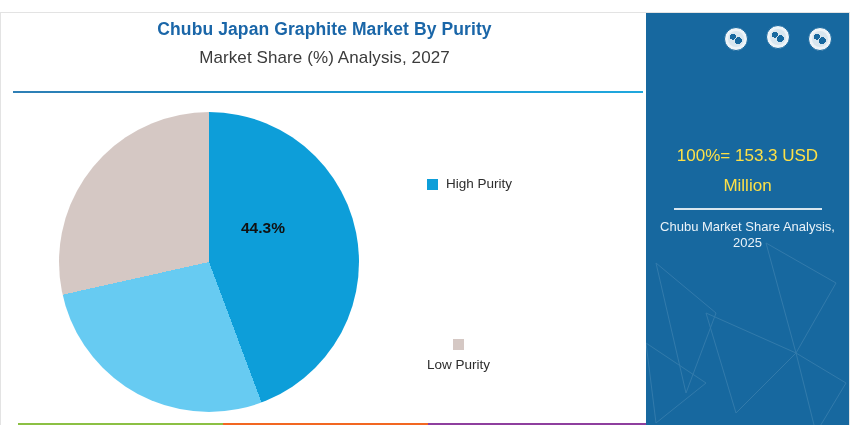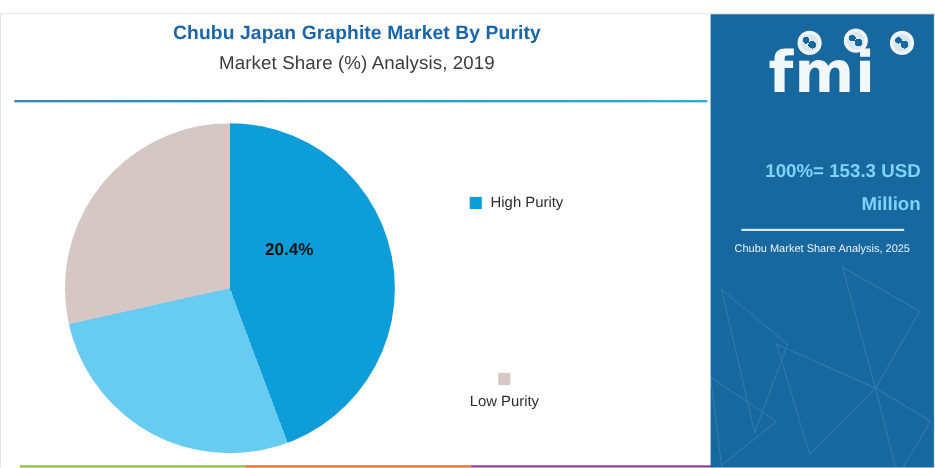--- a/index.html
+++ b/index.html
@@ -76,51 +76,51 @@
     font-family:"DejaVu Sans", sans-serif;
     font-size:52px;font-weight:bold;color:#f2f7fa;letter-spacing:1px;
     line-height:56px;
   }
   .logo-tag{
     position:absolute;left:0;top:66px;width:203px;text-align:center;
     font-size:13px;font-weight:bold;color:#eef4f8;letter-spacing:.2px;
   }
 
   .sb-value{
-    position:absolute;left:12px;top:128px;width:179px;text-align:right;
-    font-size:17px;font-weight:bold;color:#7dd3fc;line-height:30px;
+    position:absolute;left:12px;top:128px;width:179px;text-align:center;
+    font-size:17px;font-weight:normal;color:#fde047;line-height:30px;
   }
   .sb-rule{position:absolute;left:28px;top:195px;width:148px;height:2px;background:#d8e6ef;}
   .sb-caption{
     position:absolute;left:8px;top:206px;width:187px;text-align:center;
-    font-size:10px;color:#eaf2f8;line-height:16px;
+    font-size:13px;color:#eaf2f8;line-height:16px;
   }
   .sb-url{
     position:absolute;left:0;bottom:22px;width:203px;text-align:center;
     font-size:10.5px;color:#e8f1f7;letter-spacing:.1px;
   }
 </style>
 </head>
 <body>
 
 <div class="page">
 
   <div class="chart-panel">
 
     <div class="title-block">
       <div class="title-main">Chubu Japan Graphite Market By Purity</div>
-      <div class="title-sub">Market Share (%) Analysis, 2019</div>
+      <div class="title-sub">Market Share (%) Analysis, 2027</div>
     </div>
 
     <div class="header-rule"></div>
 
     <div class="pie-wrap">
       <div class="pie" id="pie-slices" style="background: conic-gradient(rgb(13, 158, 217) 0deg, rgb(13, 158, 217) 159.48deg, rgb(103, 203, 242) 159.48deg, rgb(103, 203, 242) 257.4deg, rgb(213, 200, 196) 257.4deg, rgb(213, 200, 196) 360deg);"></div>
     </div>
-    <div class="pie-label">20.4%</div>
+    <div class="pie-label">44.3%</div>
 
     <div class="legend-item lg-1">
       <span class="legend-sw" id="sw0" style="background: rgb(13, 158, 217);"></span>
       <span class="legend-tx">High Purity</span>
     </div>
     <div class="legend-item lg-3">
       <span class="legend-sw" id="sw2" style="background: rgb(213, 200, 196);"></span>
       <span class="legend-tx">Low Purity</span>
     </div>
 
@@ -146,21 +146,20 @@
         <span class="globe g1">
             <i></i>
           </span>
         <span class="globe g2">
             <i></i>
           </span>
         <span class="globe g3">
             <i></i>
           </span>
       </div>
-      <div class="logo-fmi">fmi</div>
     </div>
 
     <div class="sb-value">100%= 153.3 USD Million</div>
     <div class="sb-rule"></div>
     <div class="sb-caption">Chubu Market Share Analysis, 2025</div>
   </div>
 
 </div>
 
 </body></html>

